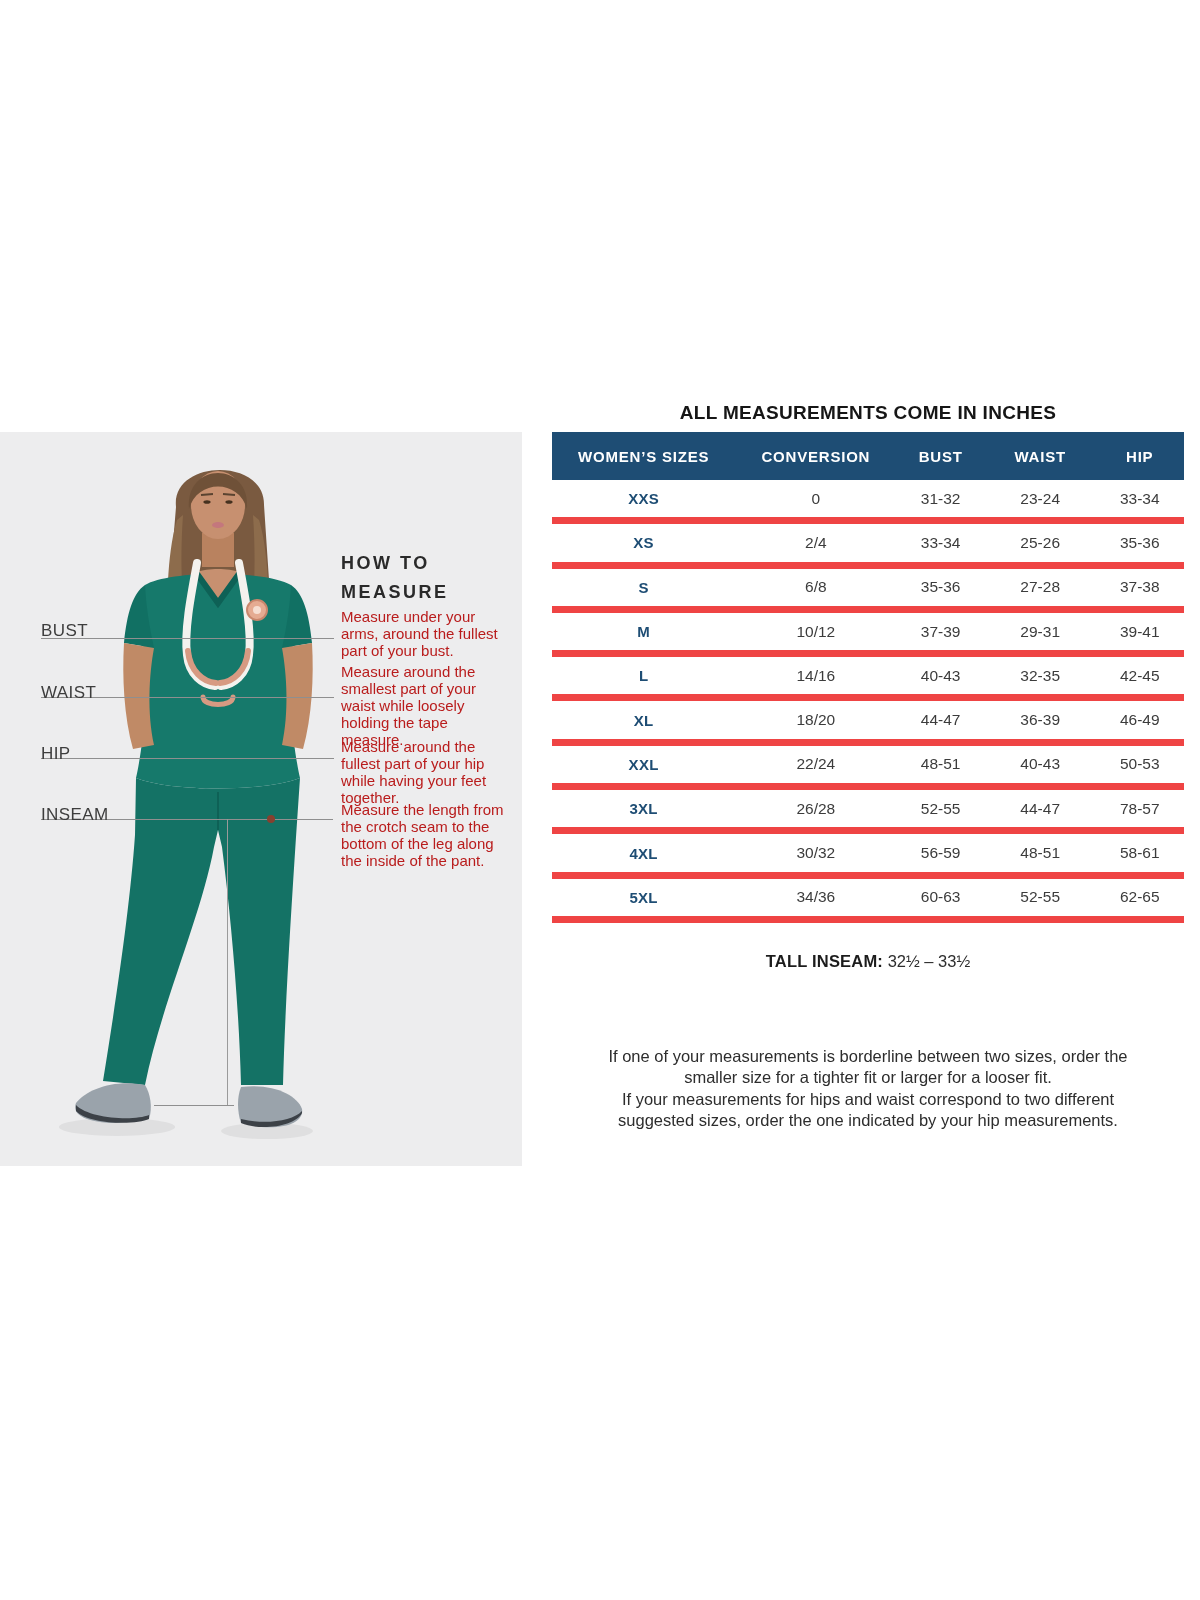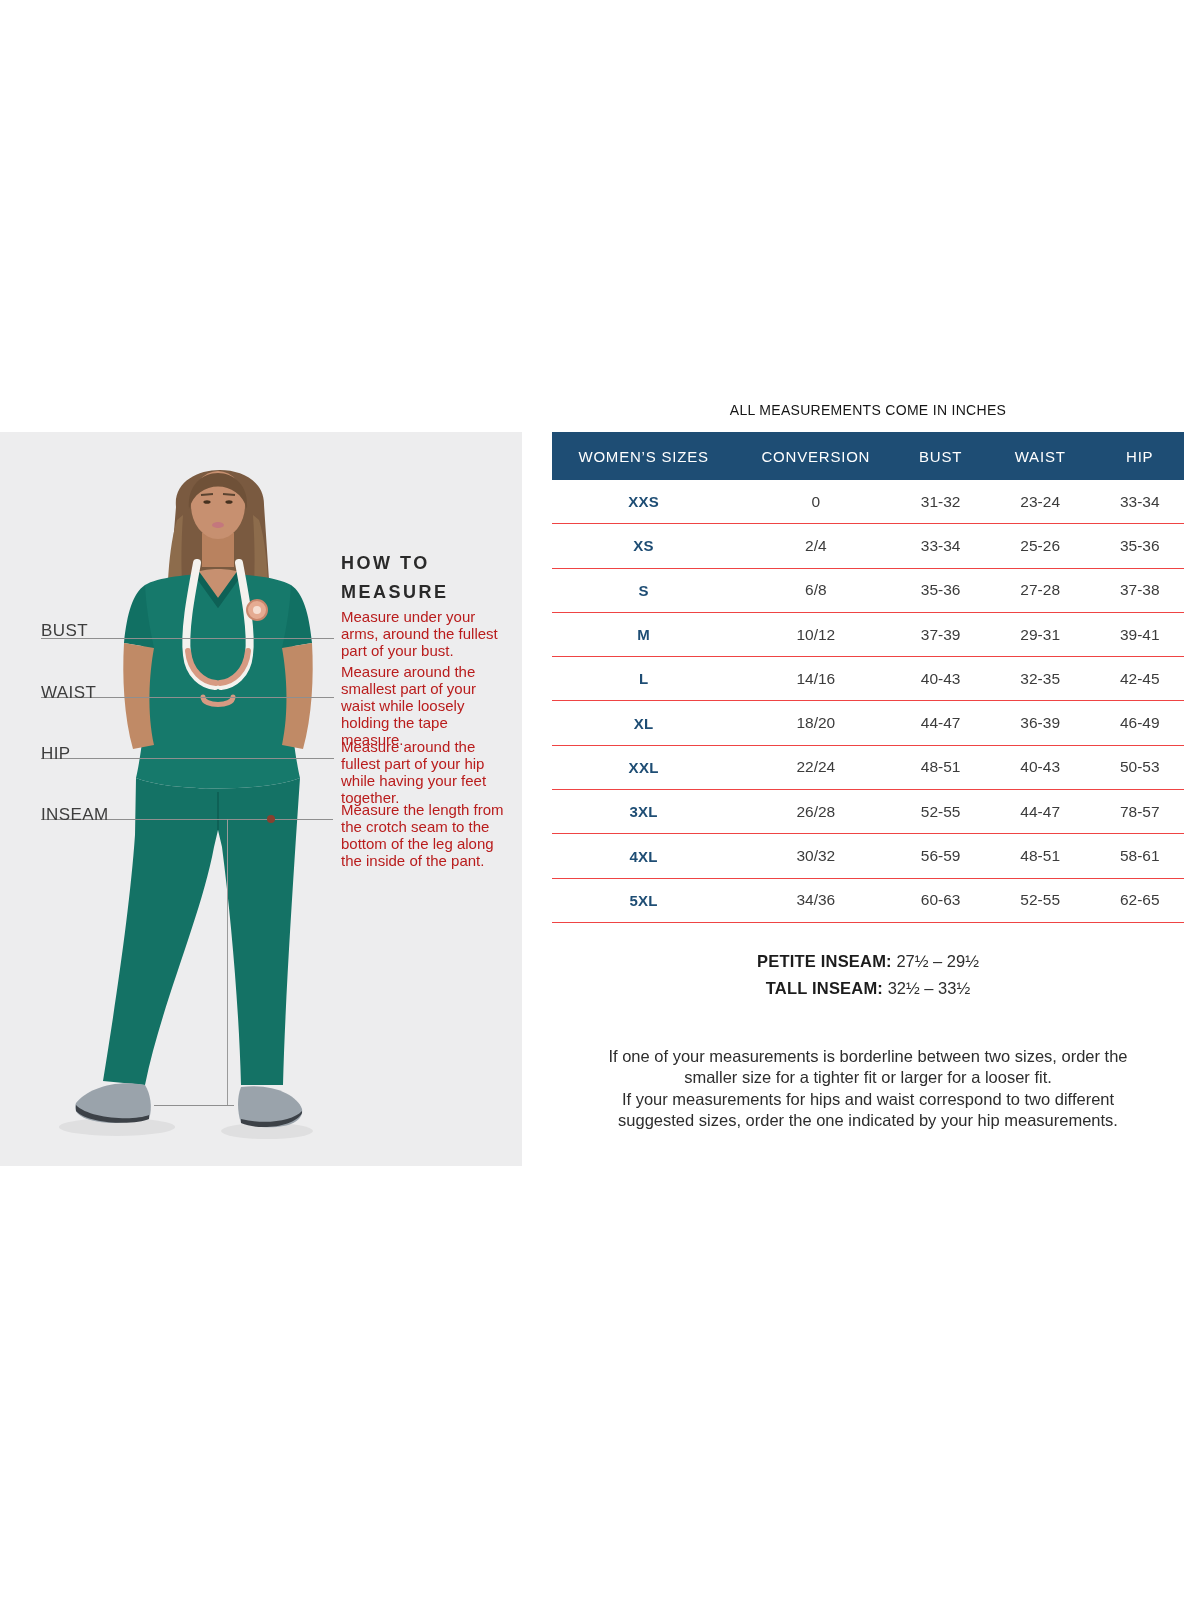--- a/index.html
+++ b/index.html
@@ -12,25 +12,25 @@
   .model-svg{position:absolute;left:45px;top:13px;width:340px;height:700px;z-index:1;}
   .mline{position:absolute;height:1px;background:#8f8f8f;z-index:2;}
   .mlabel{position:absolute;left:41px;font-size:17px;color:#3d3d3d;letter-spacing:.4px;z-index:2;}
   .vline{position:absolute;width:1px;background:#9a9a9a;z-index:2;}
   .crotch-dot{position:absolute;width:8px;height:8px;border-radius:50%;background:#87402f;z-index:3;}
   .htm-heading{position:absolute;left:341px;top:117px;font-size:18px;font-weight:bold;
     letter-spacing:2.5px;line-height:29px;color:#2a2a2a;z-index:2;}
   .mdesc{position:absolute;left:341px;width:170px;font-size:15px;line-height:17px;color:#b91c1c;z-index:2;}
   
   .table-title{position:absolute;left:552px;top:402px;width:632px;text-align:center;
-    font-size:14px;font-weight:normal;color:#161616;letter-spacing:.3px;}
+    font-size:19px;font-weight:bold;color:#161616;letter-spacing:.3px;}
   .size-table{position:absolute;left:552px;top:432px;width:632px;}
   .t-header{display:flex;height:48px;background:#1e4d74;align-items:center;}
-  .h-cell{color:#ffffff;font-weight:normal;font-size:15px;letter-spacing:.8px;text-align:center;}
-  .t-row{display:flex;height:44.3px;align-items:center;border-bottom:1px solid #ef4444;box-sizing:border-box;}
+  .h-cell{color:#ffffff;font-weight:bold;font-size:15px;letter-spacing:.8px;text-align:center;}
+  .t-row{display:flex;height:44.3px;align-items:center;border-bottom:7px solid #ef4444;box-sizing:border-box;}
   .cell{text-align:center;font-size:15.5px;color:#3c3c3c;}
   .c-size{font-weight:bold;color:#1e4d74;font-size:15px;letter-spacing:.3px;}
   .w1{width:29%;} .w2{width:25.5%;} .w3{width:14%;} .w4{width:17.5%;} .w5{width:14%;}
   .inseam-notes{position:absolute;left:552px;top:948px;width:632px;text-align:center;
     font-size:16.5px;line-height:27px;color:#2d2d2d;}
   .inseam-notes b{color:#1c1c1c;letter-spacing:.2px;}
   .note-p{position:absolute;left:552px;width:632px;text-align:center;
     font-size:16.5px;line-height:21px;color:#2d2d2d;}
   .note-inner{width:560px;margin:0 auto;}
 </style>
@@ -190,24 +190,20 @@
       <div class="cell c-size w1">5XL</div>
       <div class="cell w2">34/36</div>
       <div class="cell w3">60-63</div>
       <div class="cell w4">52-55</div>
       <div class="cell w5">62-65</div>
     </div>
   </div>
 
   <div class="inseam-notes">
     <div>
-      <b>PETITE INSEAM:</b>
-      <span>27½ – 29½</span>
-    </div>
-    <div>
       <b>TALL INSEAM:</b>
       <span>32½ – 33½</span>
     </div>
   </div>
 
   <div class="note-p" style="top:1046px;text-align:center;">
     <div class="note-inner">If one of your measurements is borderline between two sizes, order the smaller size for a tighter fit or larger for a looser fit.</div>
   </div>
   <div class="note-p" style="top:1089px;">
     <div class="note-inner">If your measurements for hips and waist correspond to two different suggested sizes, order the one indicated by your hip measurements.</div>

